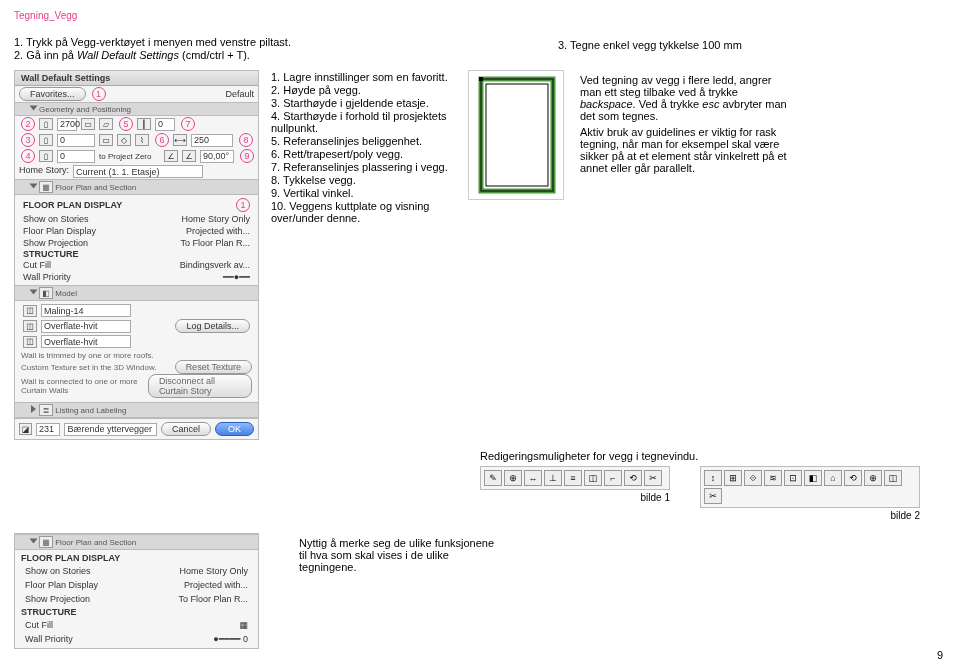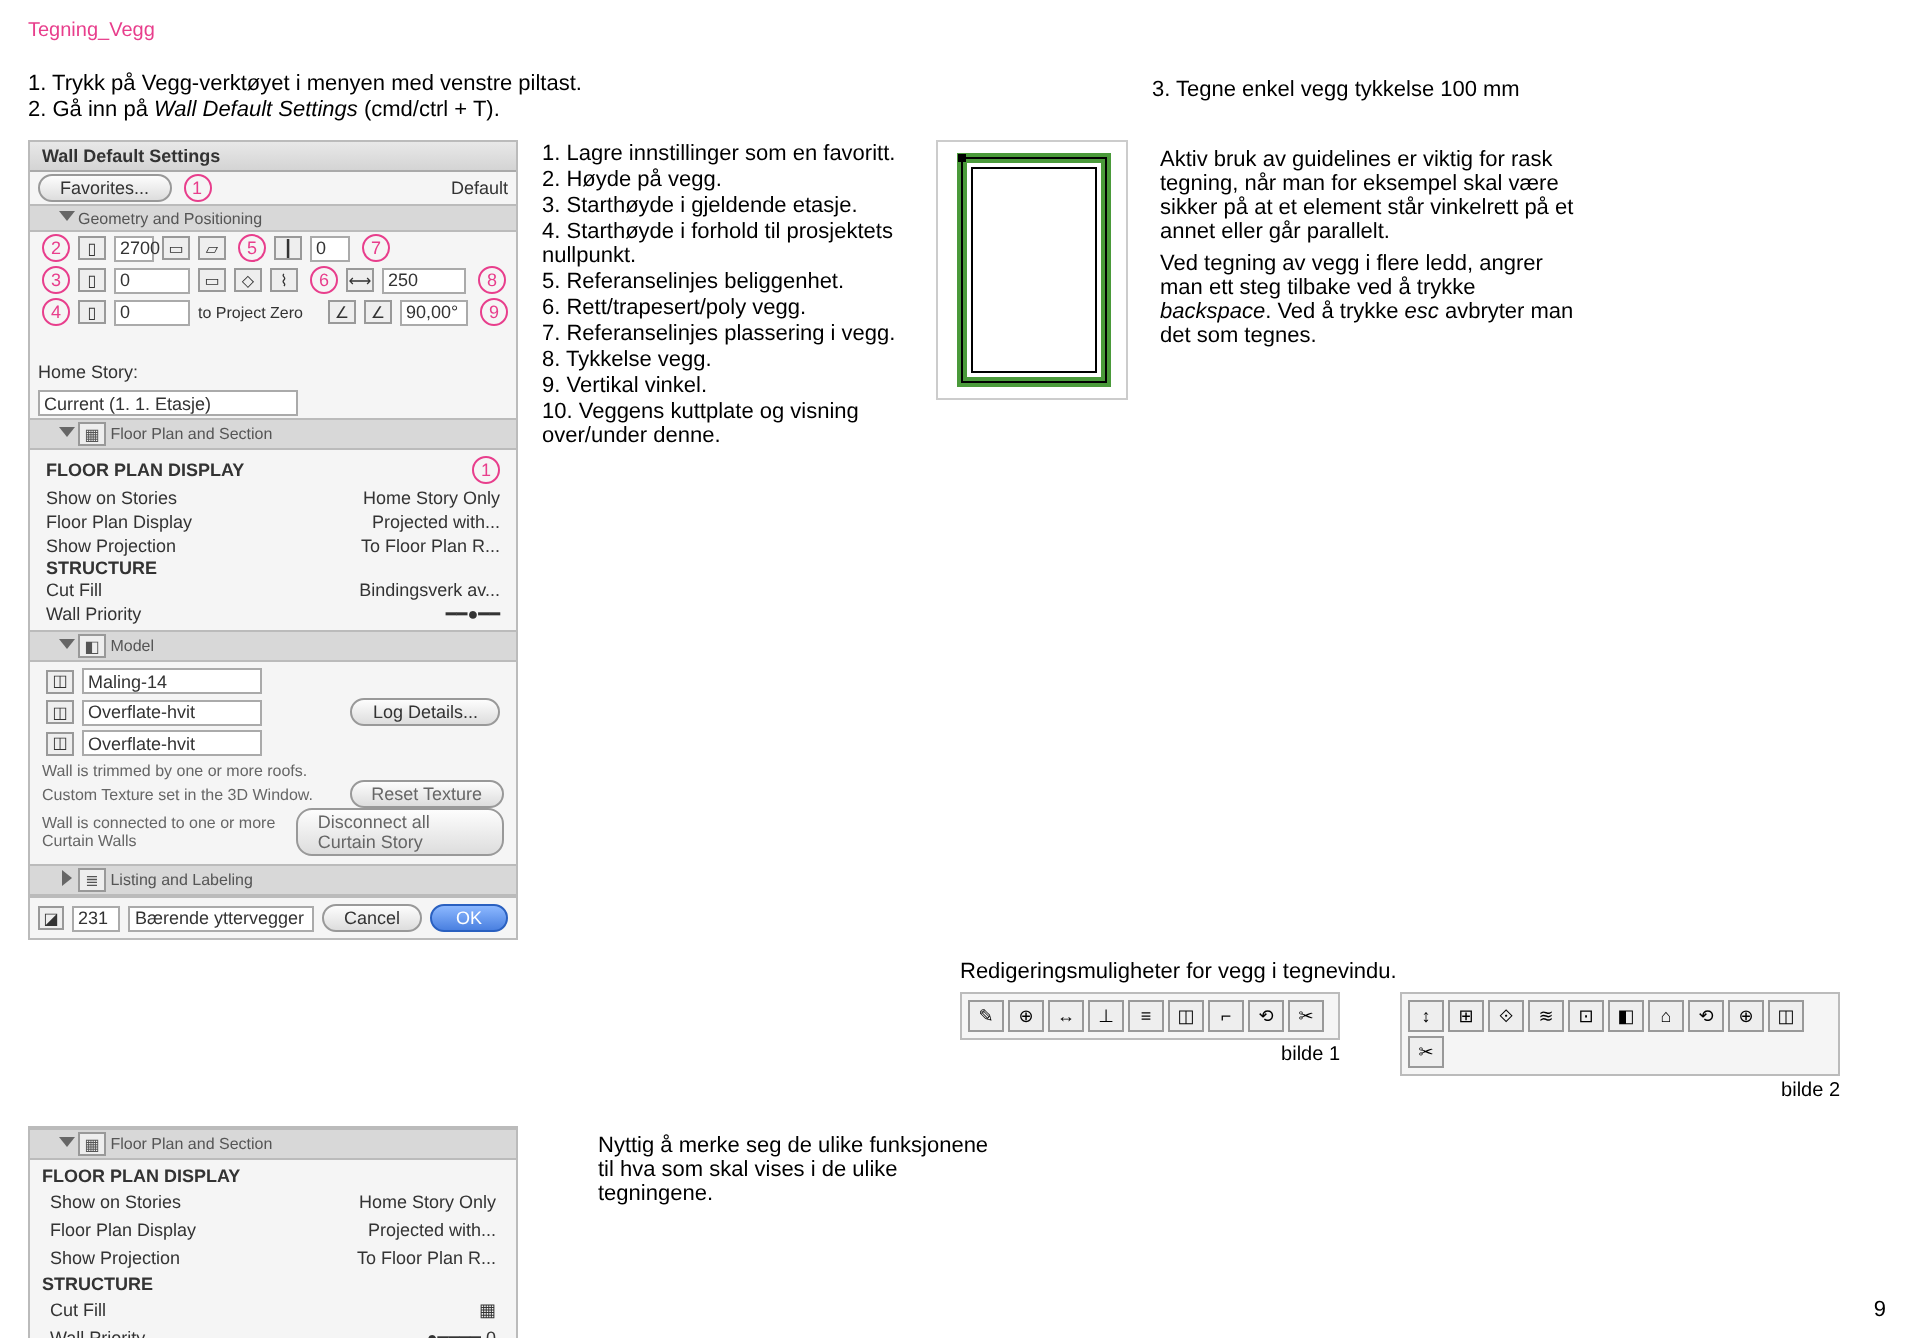--- a/index.html
+++ b/index.html
@@ -6,21 +6,21 @@
   body {
     margin: 0;
     padding: 10px 14px;
     font-family: Arial, Helvetica, sans-serif;
     font-size: 11px;
     color: #000;
     width: 959px;
     background: #fff;
   }
   .title { color: #e83e8c; font-size: 10px; margin-bottom: 14px; }
-  .intro-row { display: flex; gap: 42px; margin-bottom: 8px; }
+  .intro-row { display: flex; gap: 24px; margin-bottom: 8px; }
   .intro-left { width: 380px; }
   .intro-left p { margin: 2px 0; }
   .intro-right { margin-left: 140px; }
   .main-row { display: flex; gap: 12px; }
   .col-panel { width: 245px; flex-shrink: 0; }
   .col-list { width: 185px; flex-shrink: 0; }
   .col-fig { width: 100px; flex-shrink: 0; }
   .col-guides { width: 215px; flex-shrink: 0; }
   .panel {
     background: #f5f5f5;
@@ -162,21 +162,21 @@
         <span class="circ">4</span>
         <span class="ic">▯</span>
         <span class="inp" style="width:38px">0</span>
         <span style="font-size:8px">to Project Zero</span>
         <span class="ic" style="margin-left:auto">∠</span>
         <span class="ic">∠</span>
         <span class="inp" style="width:34px">90,00°</span>
         <span class="circ">9</span>
       </div>
 
-      <div class="panel-row" style="flex-direction:column;align-items:flex-start;margin-top:16px;">
+      <div class="panel-row" style="align-items:flex-start;">
         <span>Home Story:</span>
         <span class="inp" style="width:130px">Current (1. 1. Etasje)</span>
       </div>
 
       <div class="panel-sect"><span class="tri"></span><span class="ic">▦</span> <span>Floor Plan and Section</span></div>
 
       <div style="padding:2px 4px;">
         <div class="panel-row" style="justify-content:space-between">
           <b>FLOOR PLAN DISPLAY</b>
           <span class="circ">1</span>
@@ -261,24 +261,24 @@
   <div class="col-fig">
     <svg class="wall-svg" width="96" height="130">
       <rect x="12" y="8" width="72" height="112" fill="none" stroke="#4a9a3a" stroke-width="5"></rect>
       <rect x="12" y="8" width="72" height="112" fill="none" stroke="#000" stroke-width="1"></rect>
       <rect x="17" y="13" width="62" height="102" fill="none" stroke="#000" stroke-width="1"></rect>
       <rect x="10" y="6" width="4" height="4" fill="#000"></rect>
     </svg>
   </div>
 
   <div class="col-guides">
-    <p>Aktiv bruk av guidelines er viktig for rask tegning, når man for eksempel skal være sikker på at et element står vinkelrett på et annet eller går parallelt.</p>
     <p>
       <span>Ved tegning av vegg i flere ledd, angrer man ett steg tilbake ved å trykke </span><i>backspace</i><span>. Ved å trykke </span><i>esc</i><span> avbryter man det som tegnes.</span>
     </p>
+    <p>Aktiv bruk av guidelines er viktig for rask tegning, når man for eksempel skal være sikker på at et element står vinkelrett på et annet eller går parallelt.</p>
   </div>
 </div>
 
 <div class="row2">
   <div style="width:245px"></div>
   <div style="width:185px"></div>
   <div style="flex:1">
     <p>Redigeringsmuligheter for vegg i tegnevindu.</p>
     <div style="display:flex;gap:30px;align-items:flex-start;">
       <div style="width:190px">

